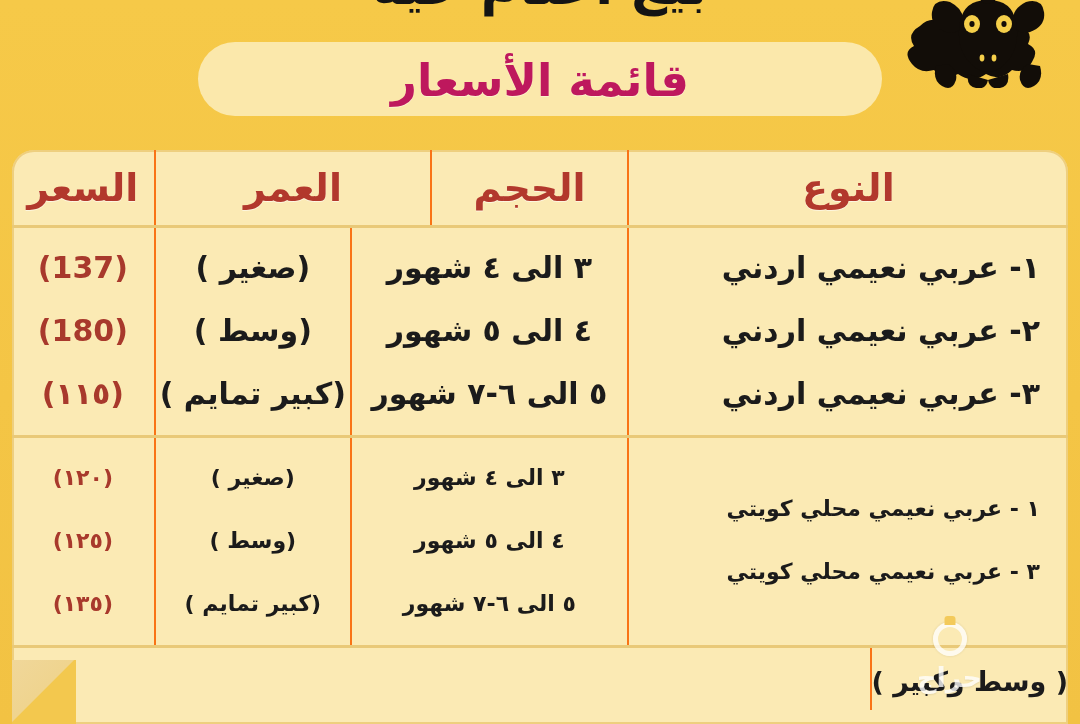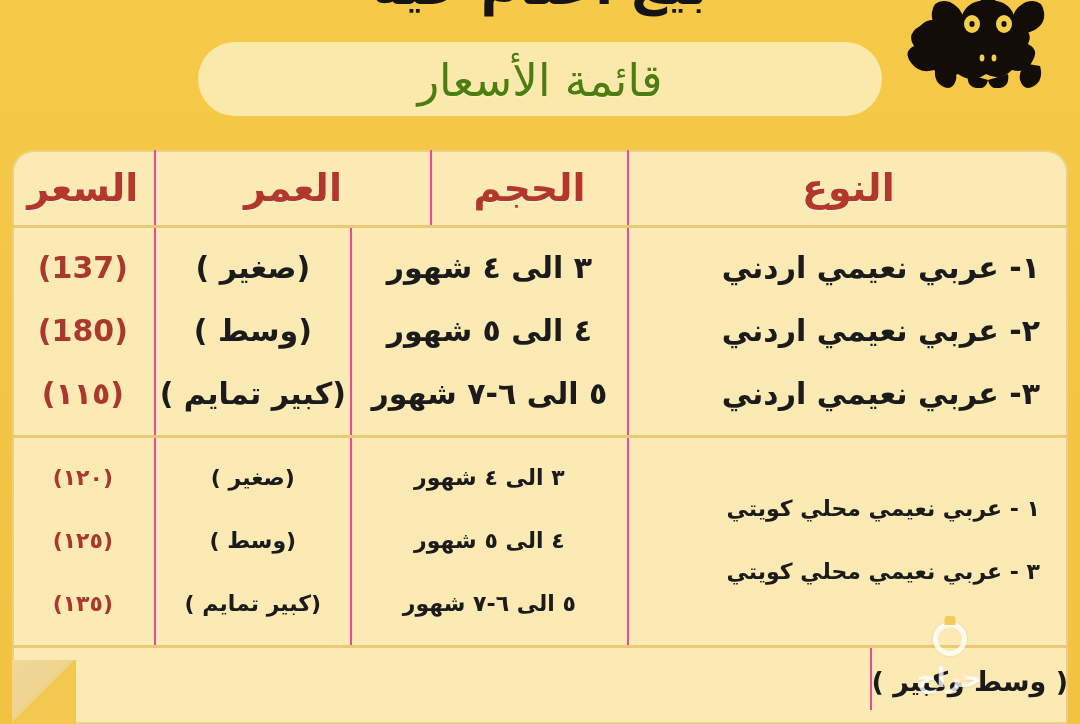--- a/index.html
+++ b/index.html
@@ -68,22 +68,22 @@
     width: 684px;
     height: 74px;
     background: #fbe8ab;
     border-radius: 40px;
     display: flex;
     align-items: center;
     justify-content: center;
   }
   .title-pill .title-text {
     font-size: 45px;
-    font-weight: normal;
-    color: #4d7c0f;
+    font-weight: bold;
+    color: #be185d;
     line-height: 1;
     margin-top: 2px;
     text-shadow: 0 1px 0 rgba(255,255,255,.4);
   }
 
   
   .table-card {
     position: absolute;
     top: 150px;
     left: 12px;
@@ -107,21 +107,21 @@
   .c-size  { width: 18.6%; }
   .c-price { width: 13.6%; }
 
   .cell {
     position: relative;
     padding: 0 10px;
     display: flex;
     flex-direction: column;
     justify-content: center;
   }
-  .cell + .cell { border-right: 2px solid #ec4899; }
+  .cell + .cell { border-right: 2px solid #f97316; }
 
   
   .thead {
     height: 78px;
     border-bottom: 3px solid #e9c978;
   }
   .thead .cell {
     align-items: center;
     justify-content: center;
   }

